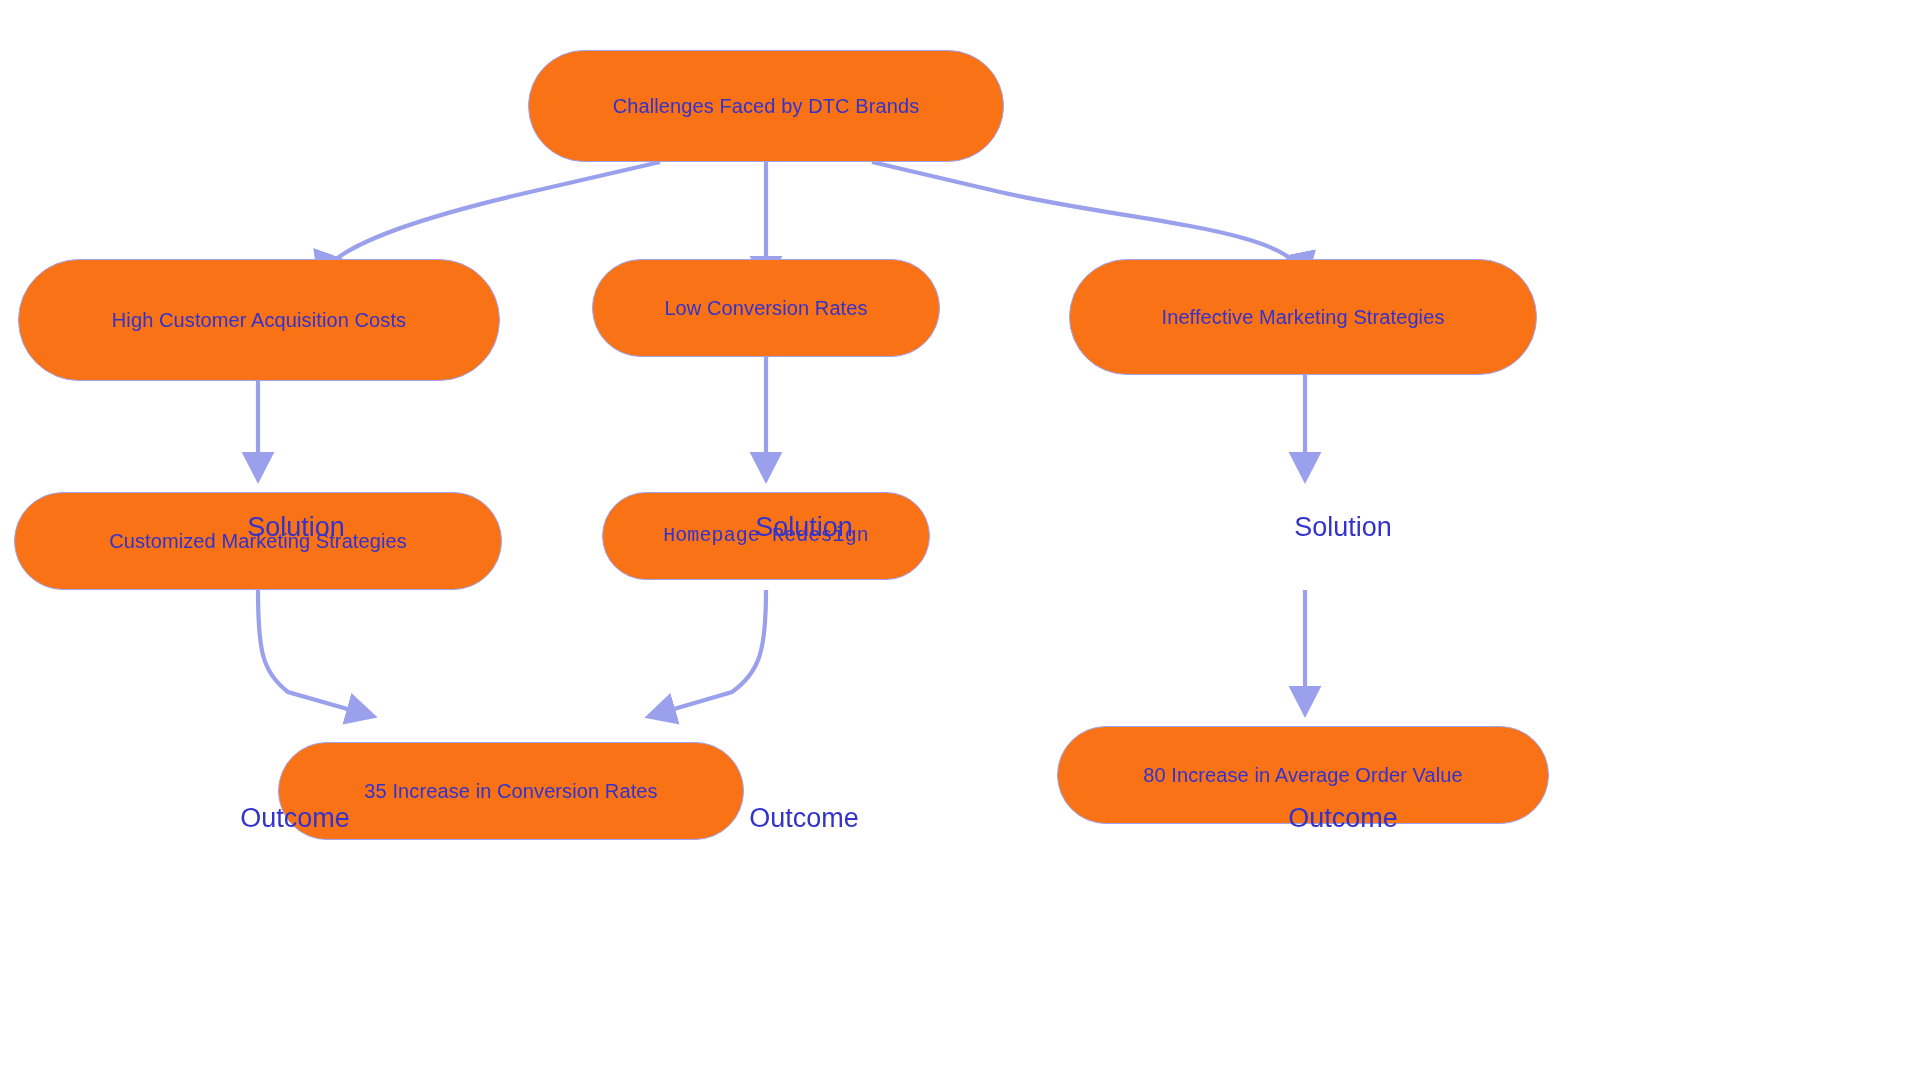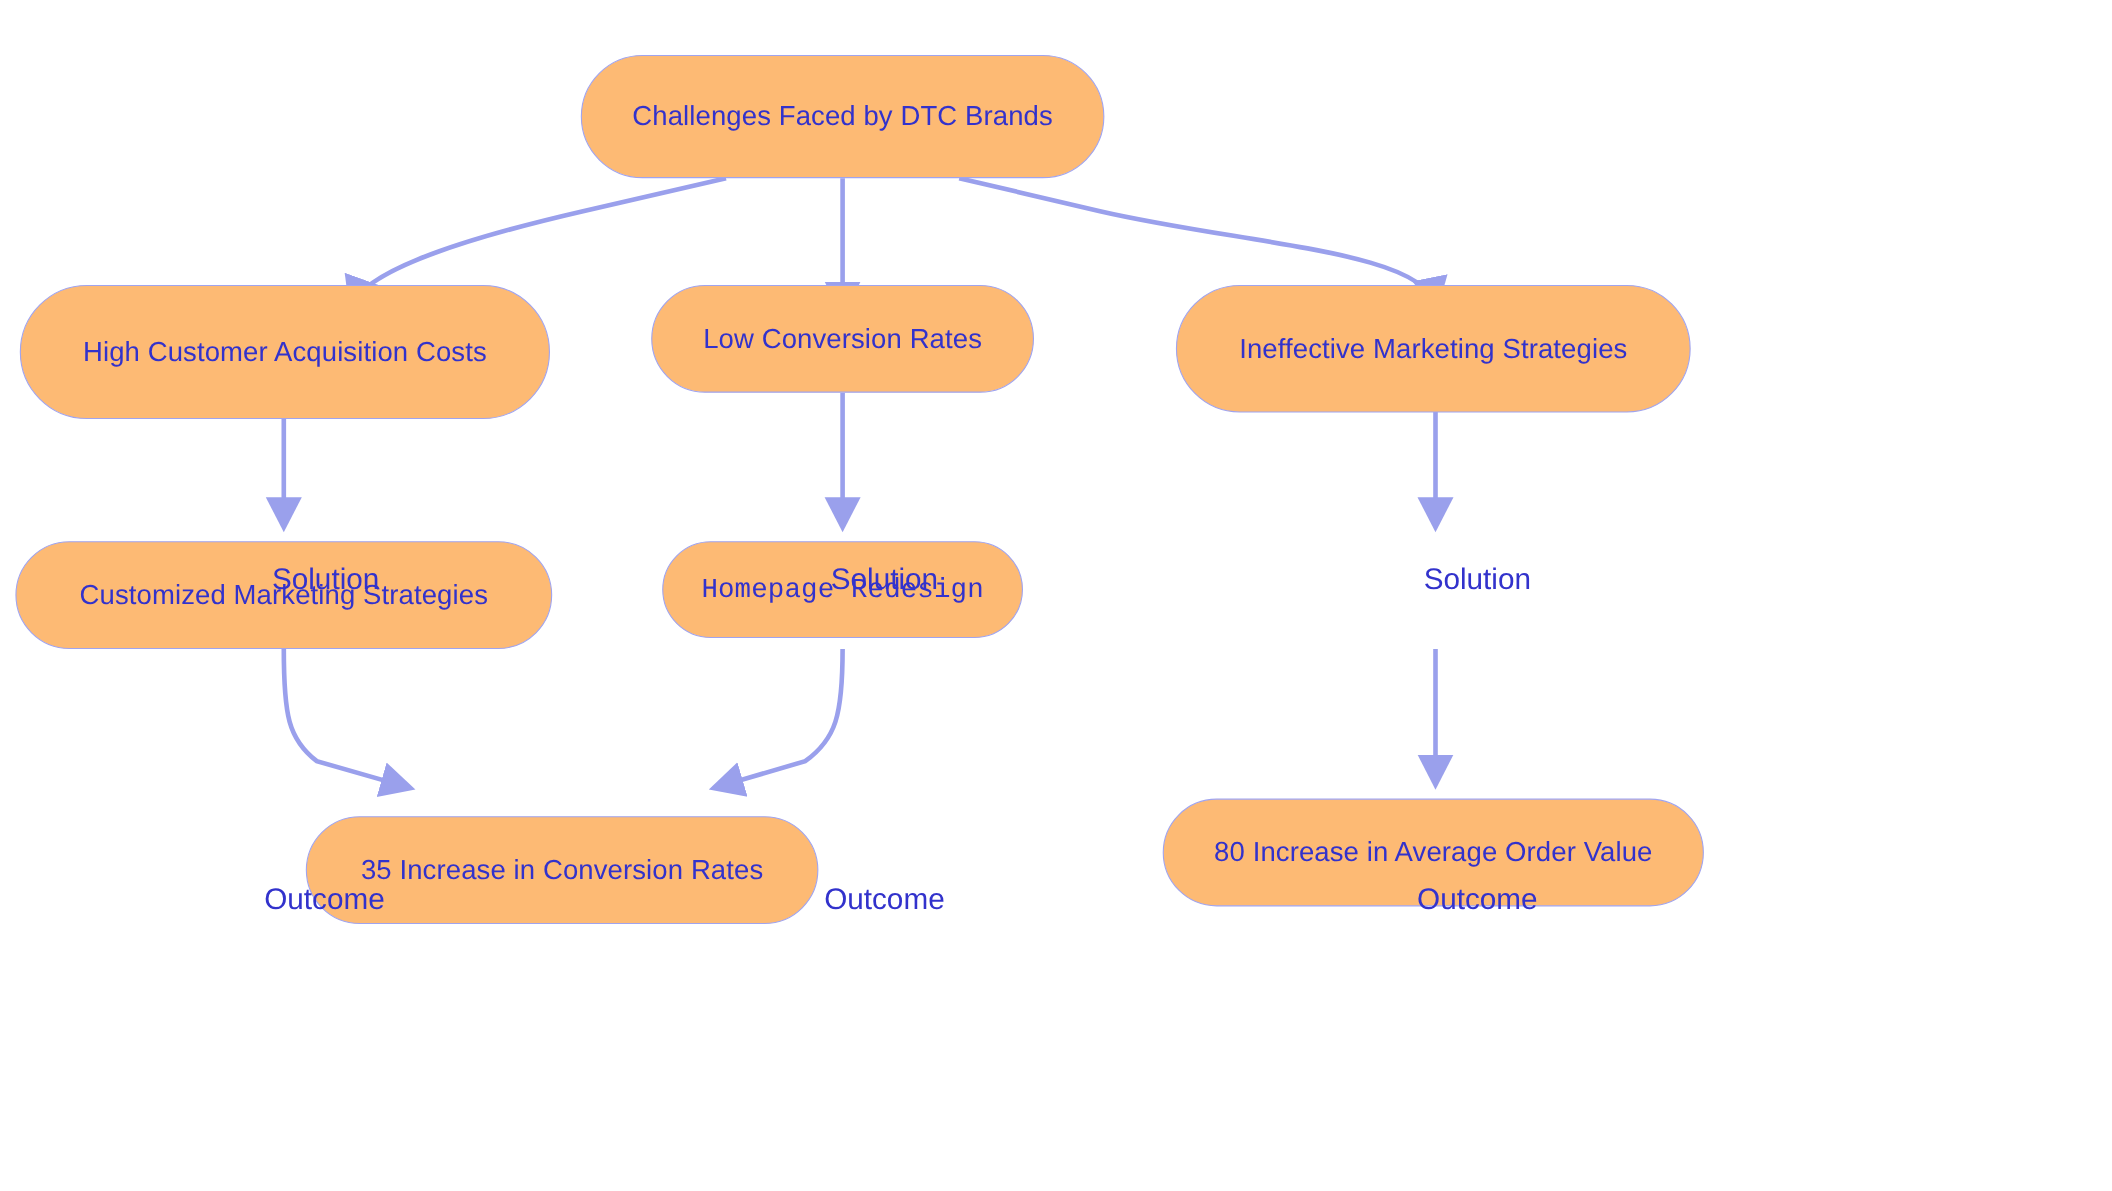--- a/index.html
+++ b/index.html
@@ -22,28 +22,28 @@
   #edge-layer {
     position: absolute;
     left: 0;
     top: 0;
     width: 1920px;
     height: 1083px;
   }
   .node {
     position: absolute;
     box-sizing: border-box;
-    background: #fdba74;
+    background: #f97316;
     border: 1.6px solid #a0a4ef;
     border-radius: 9999px;
     display: flex;
     align-items: center;
     justify-content: center;
     color: #3232cc;
-    font-size: 25px;
+    font-size: 20px;
     font-weight: 400;
     letter-spacing: 0.1px;
     line-height: 1;
     white-space: nowrap;
     padding: 0 34px;
   }
   .edge-label {
     position: absolute;
     color: #3232cc;
     font-size: 27px;

